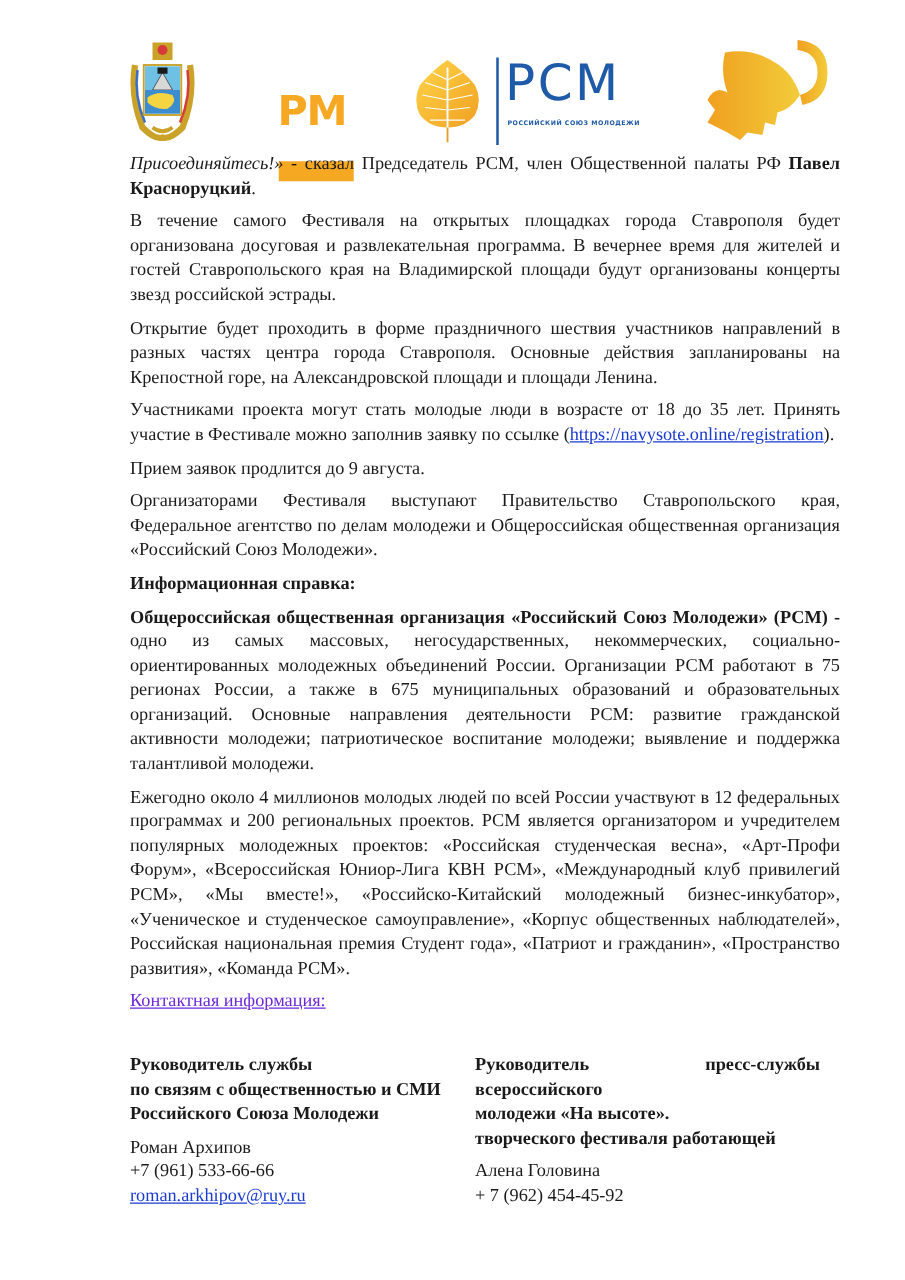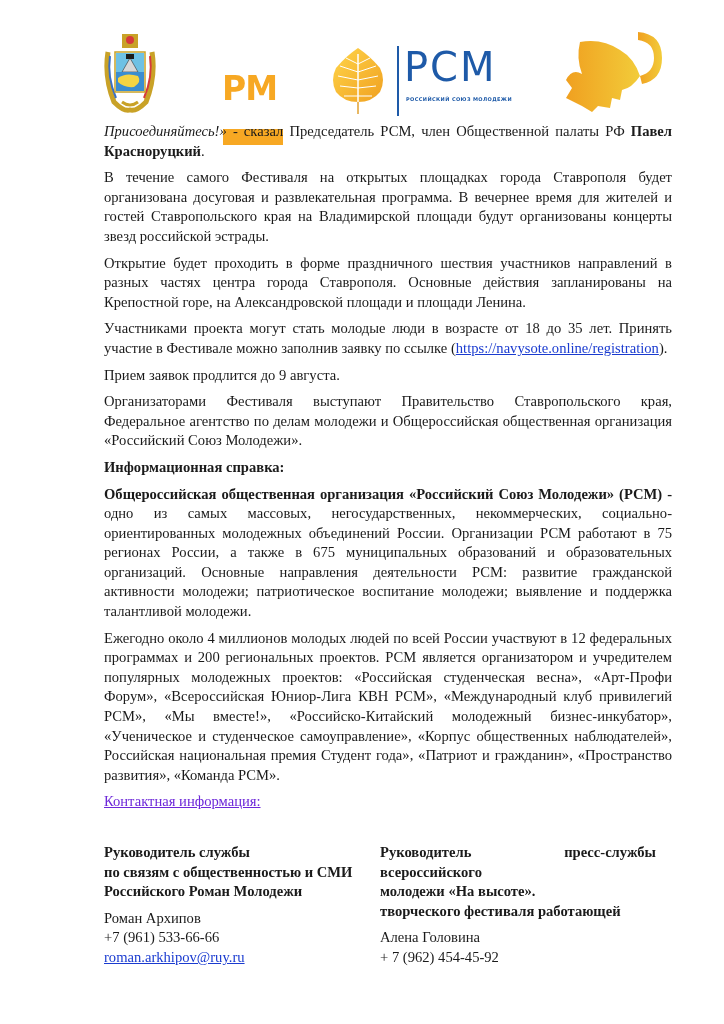--- a/index.html
+++ b/index.html
@@ -121,21 +121,21 @@
   </p>
   <p>Ежегодно около 4 миллионов молодых людей по всей России участвуют в 12 федеральных программах и 200 региональных проектов. РСМ является организатором и учредителем популярных молодежных проектов: «Российская студенческая весна», «Арт-Профи Форум», «Всероссийская Юниор-Лига КВН РСМ», «Международный клуб привилегий РСМ», «Мы вместе!», «Российско-Китайский молодежный бизнес-инкубатор», «Ученическое и студенческое самоуправление», «Корпус общественных наблюдателей», Российская национальная премия Студент года», «Патриот и гражданин», «Пространство развития», «Команда РСМ».</p>
 
   <p><span class="underline">Контактная информация:</span></p>
 
   <div class="contacts">
     <div class="contact-col">
       <p class="role">
         <span class="line">Руководитель службы</span>
         <span class="line">по связям с общественностью и СМИ</span>
-        <span class="line">Российского Роман Молодежи</span>
+        <span class="line">Российского Союза Молодежи</span>
       </p>
       <span class="line">Роман Архипов</span>
       <span class="line">+7 (961) 533-66-66</span>
       <a href="#" class="line">roman.arkhipov@ruy.ru</a>
     </div>
     <div class="contact-col">
       <p class="role">
         <span class="line">Руководитель пресс-службы всероссийского</span>
         <span class="line">молодежи «На высоте».</span>
         <span class="line">творческого фестиваля работающей</span>

